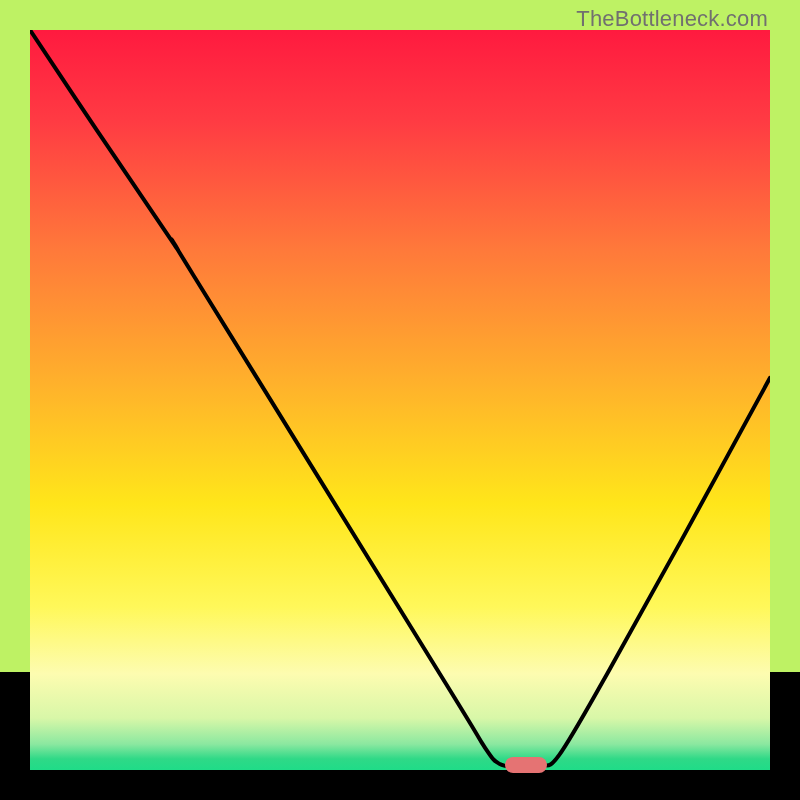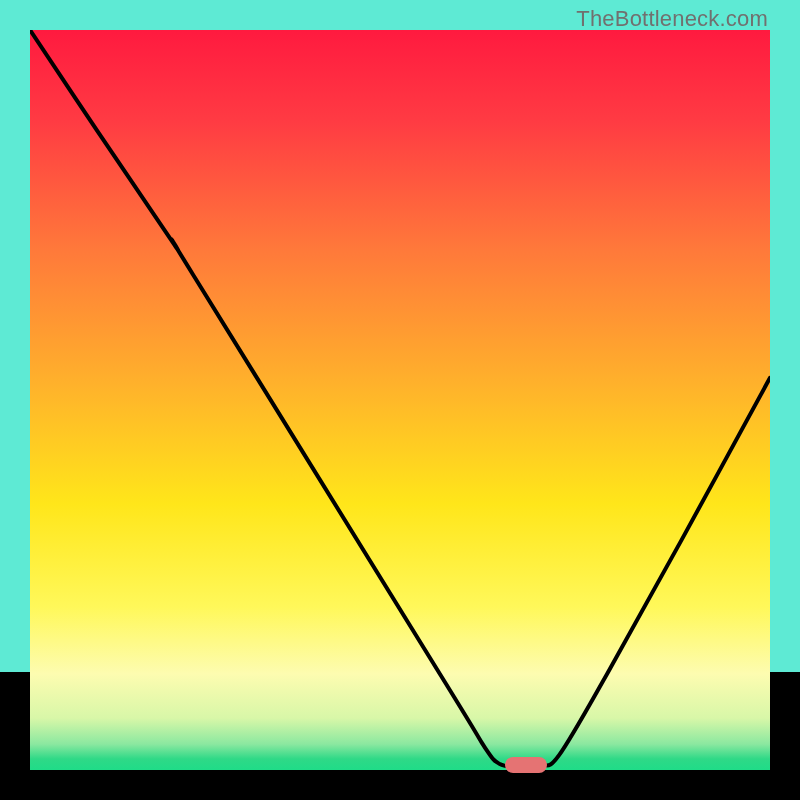--- a/index.html
+++ b/index.html
@@ -1,21 +1,21 @@
 <!DOCTYPE html>
 <html><head>
 <meta charset="utf-8">
 <style>
   * { margin: 0; padding: 0; box-sizing: border-box; }
   html, body { width: 800px; height: 800px; overflow: hidden; background: #000; }
   .frame {
     position: relative;
     width: 800px;
     height: 672px;
-    background: #5eead4;
+    background: #bef264;
   }
   .plot {
     position: absolute;
     left: 30px;
     top: 30px;
     width: 740px;
     height: 740px;
   }
   .gradient {
     position: absolute;

